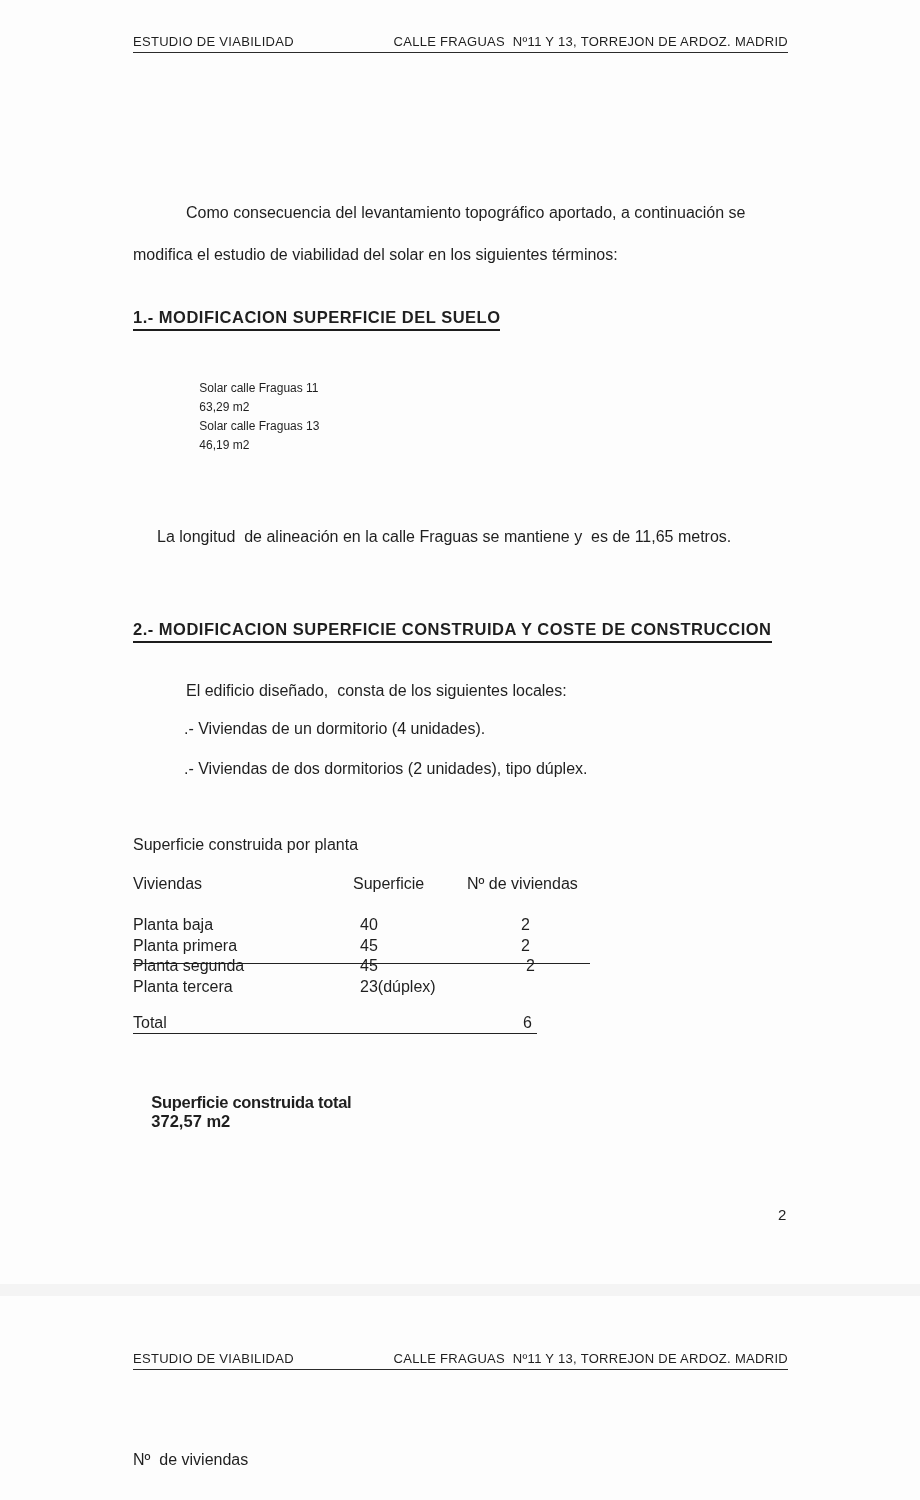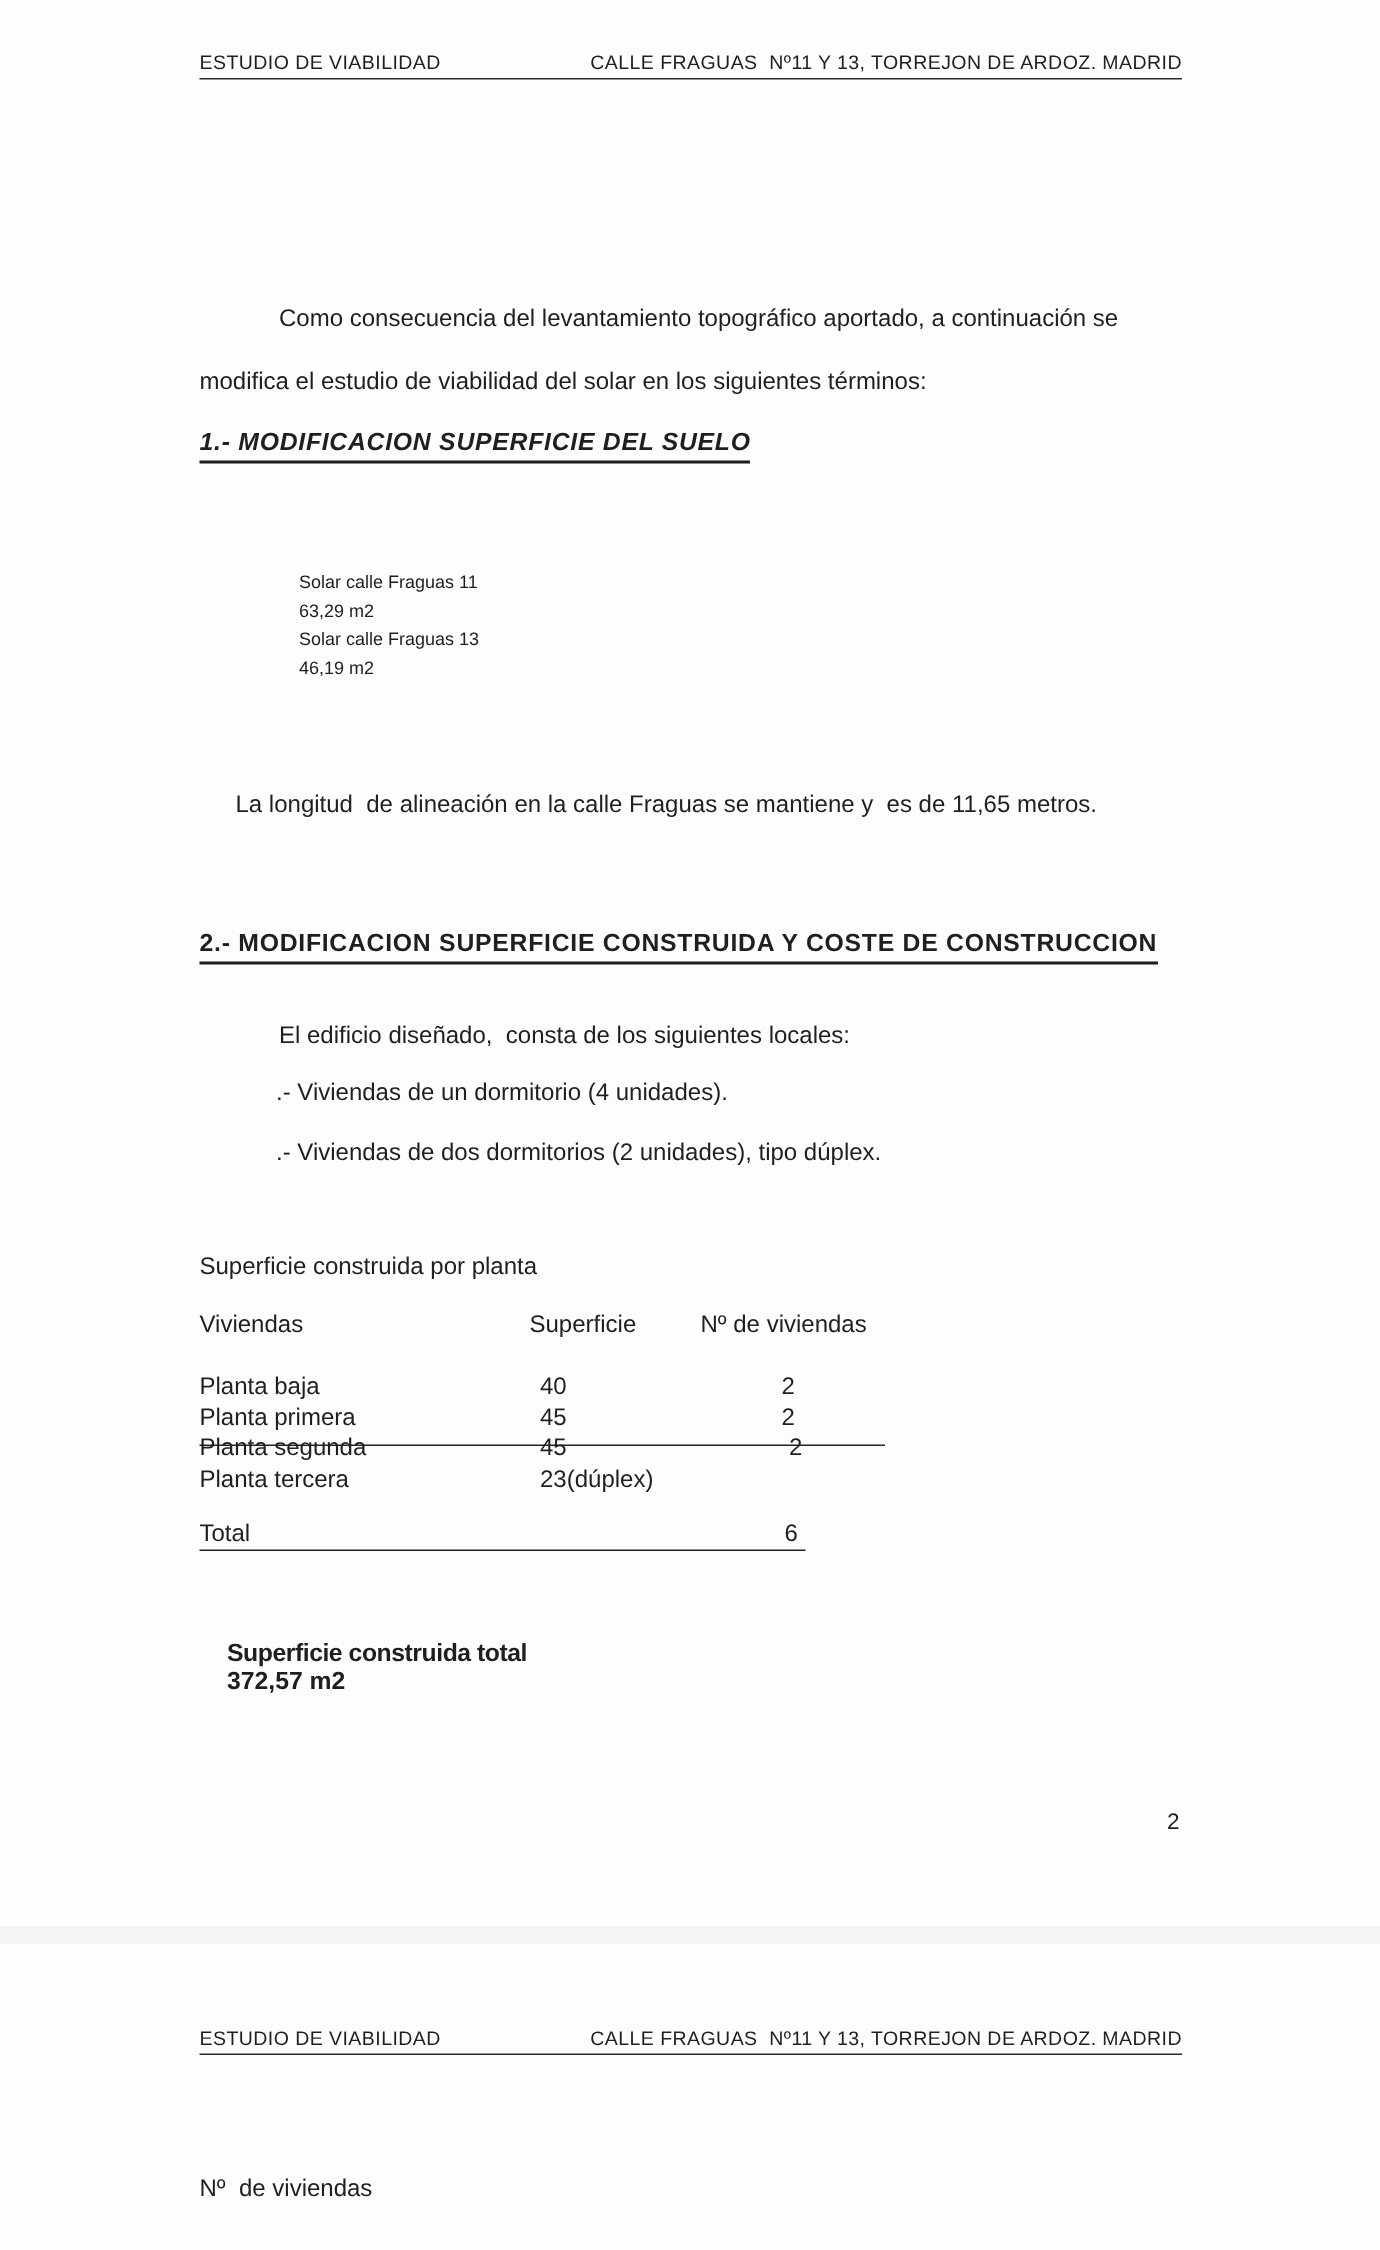--- a/index.html
+++ b/index.html
@@ -70,21 +70,21 @@
 <div class="page-wrap">
 
   <div class="hdr" style="top:34px;">
     <span>ESTUDIO DE VIABILIDAD</span>
     <span>CALLE FRAGUAS  Nº11 Y 13, TORREJON DE ARDOZ. MADRID</span>
   </div>
 
   <div class="t" style="left:186px; top:203px;">Como consecuencia del levantamiento topográfico aportado, a continuación se</div>
   <div class="t" style="left:133px; top:245px;">modifica el estudio de viabilidad del solar en los siguientes términos:</div>
 
-  <div class="sect" style="left:133px; top:286px;font-style:italic;">1.- MODIFICACION SUPERFICIE DEL SUELO</div>
+  <div class="sect" style="left:133px; top:308px;">1.- MODIFICACION SUPERFICIE DEL SUELO</div>
 
   <div class="pair" style="top:360px;">
     <span class="lbl">Solar calle Fraguas 11</span>
     <span>63,29 m2</span>
   </div>
   <div class="pair" style="top:398px;">
     <span class="lbl">Solar calle Fraguas 13</span>
     <span>46,19 m2</span>
   </div>
 

